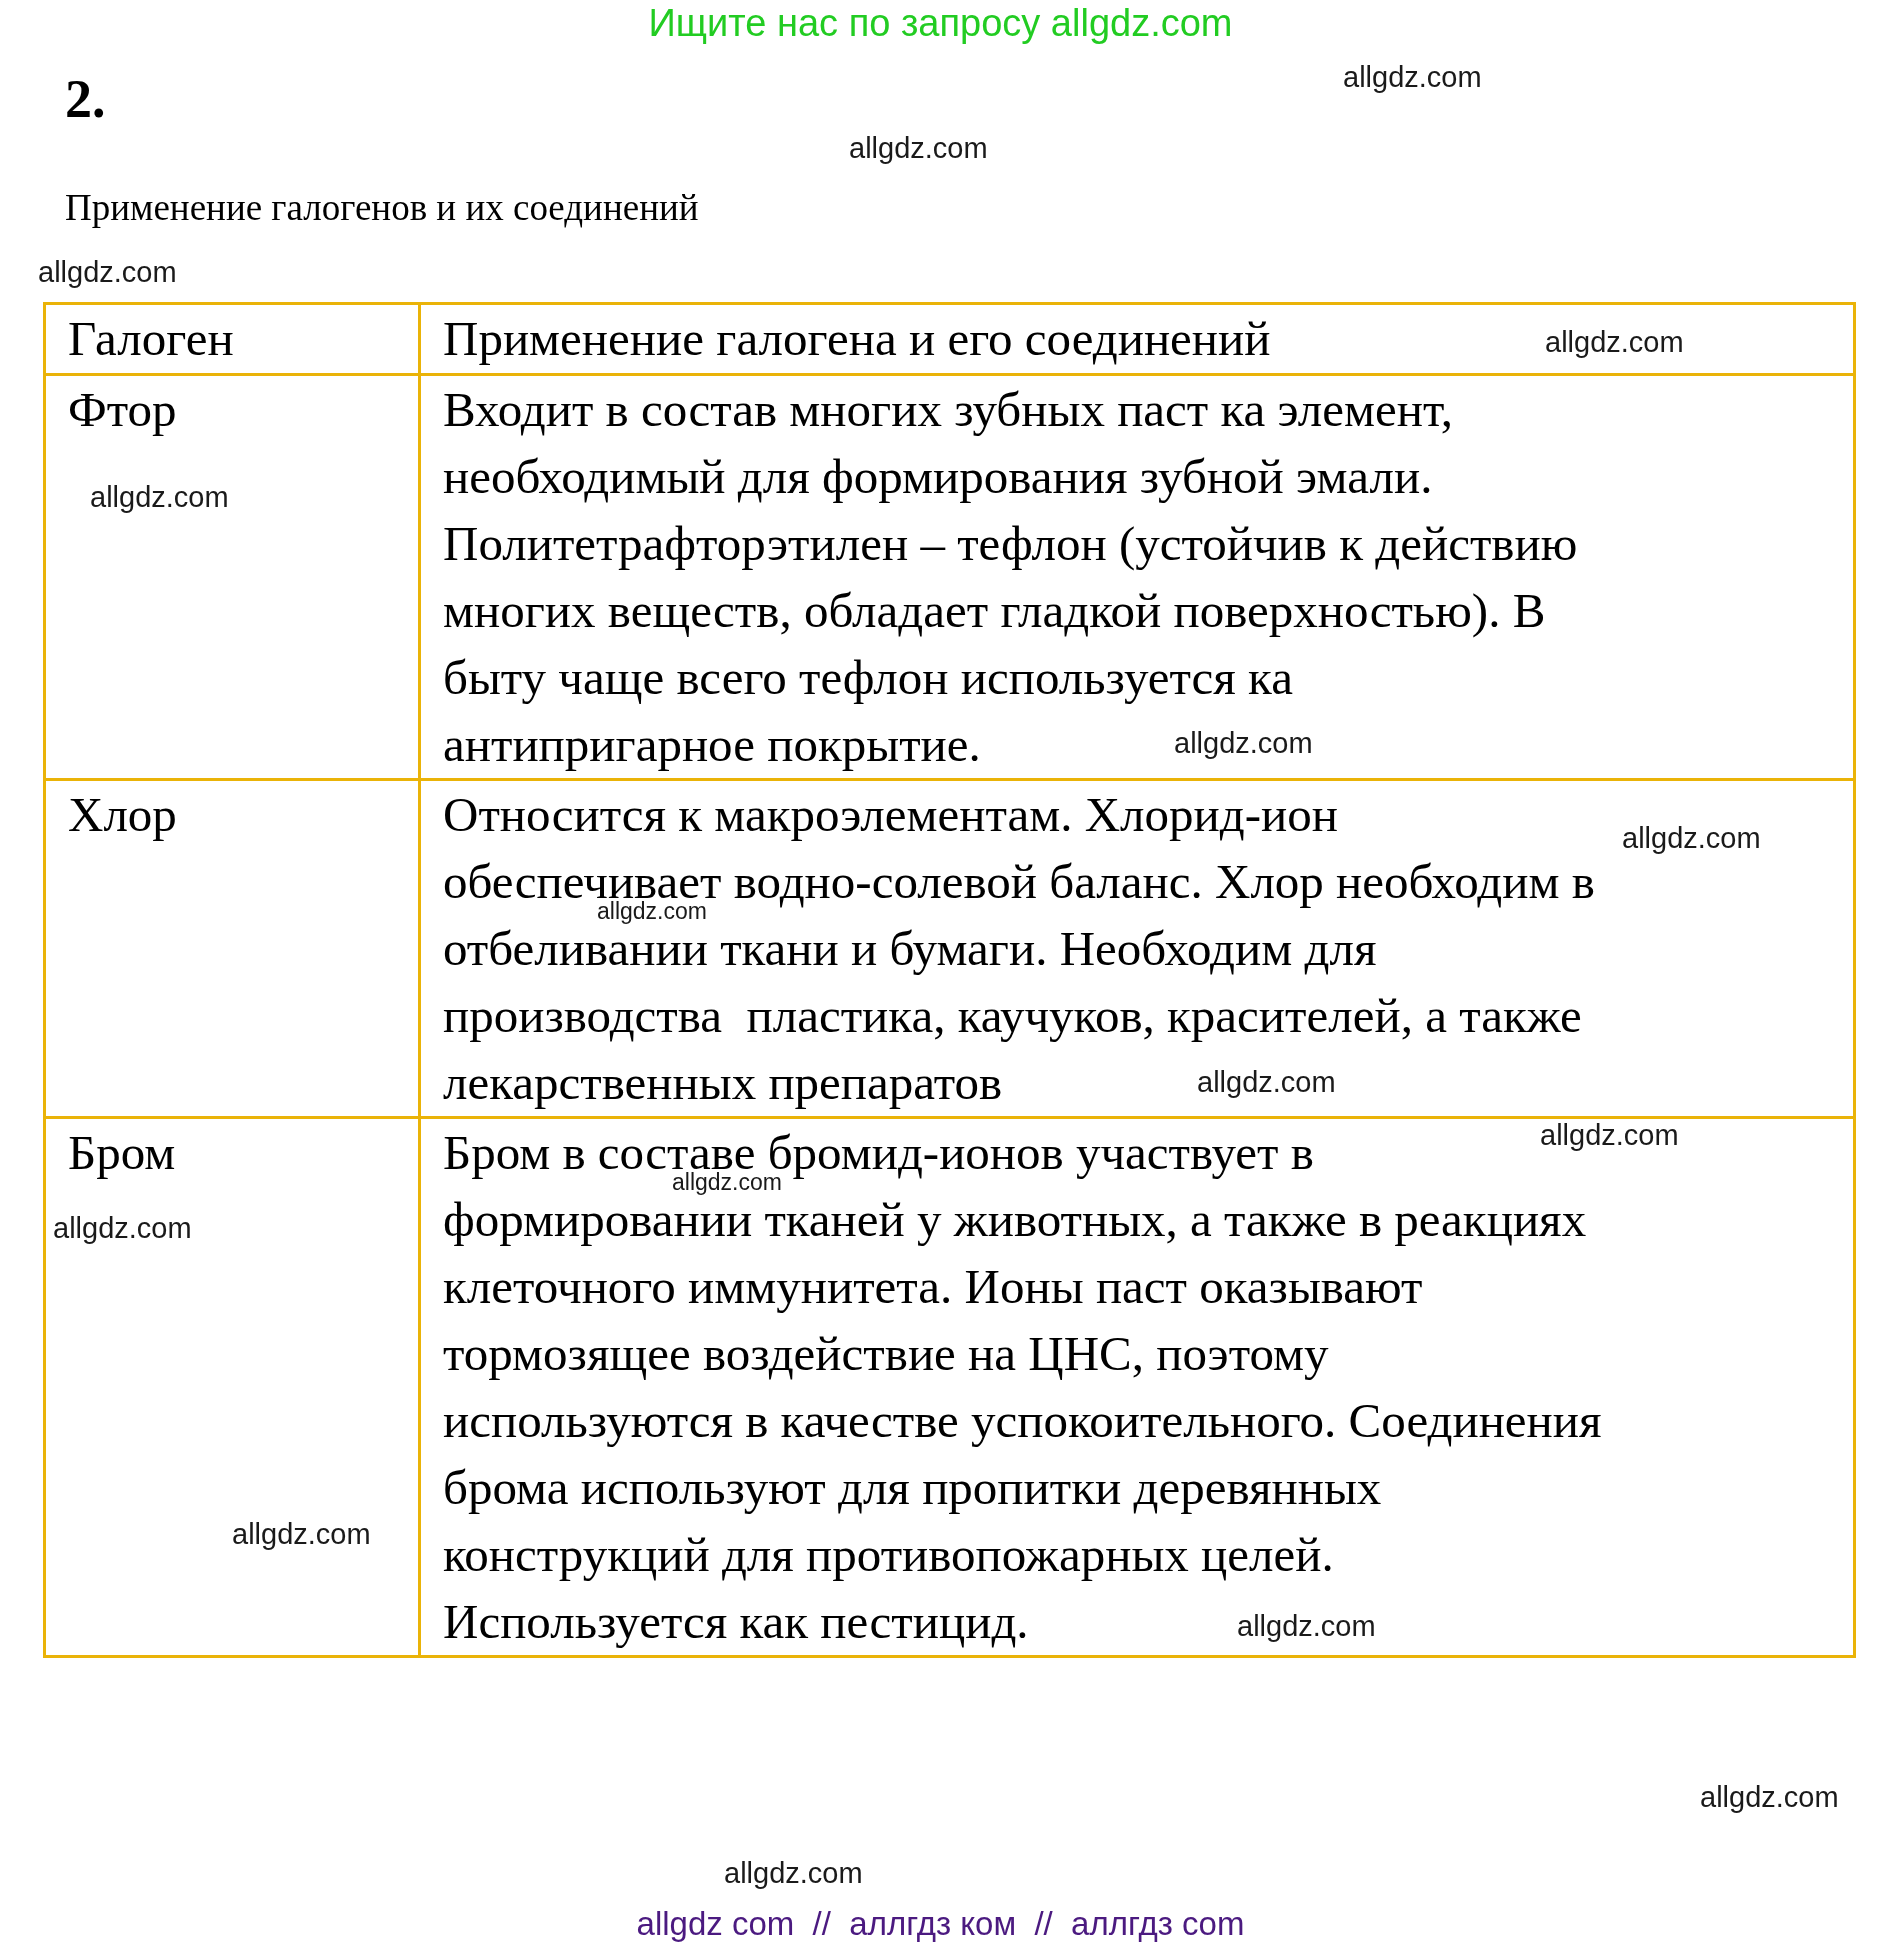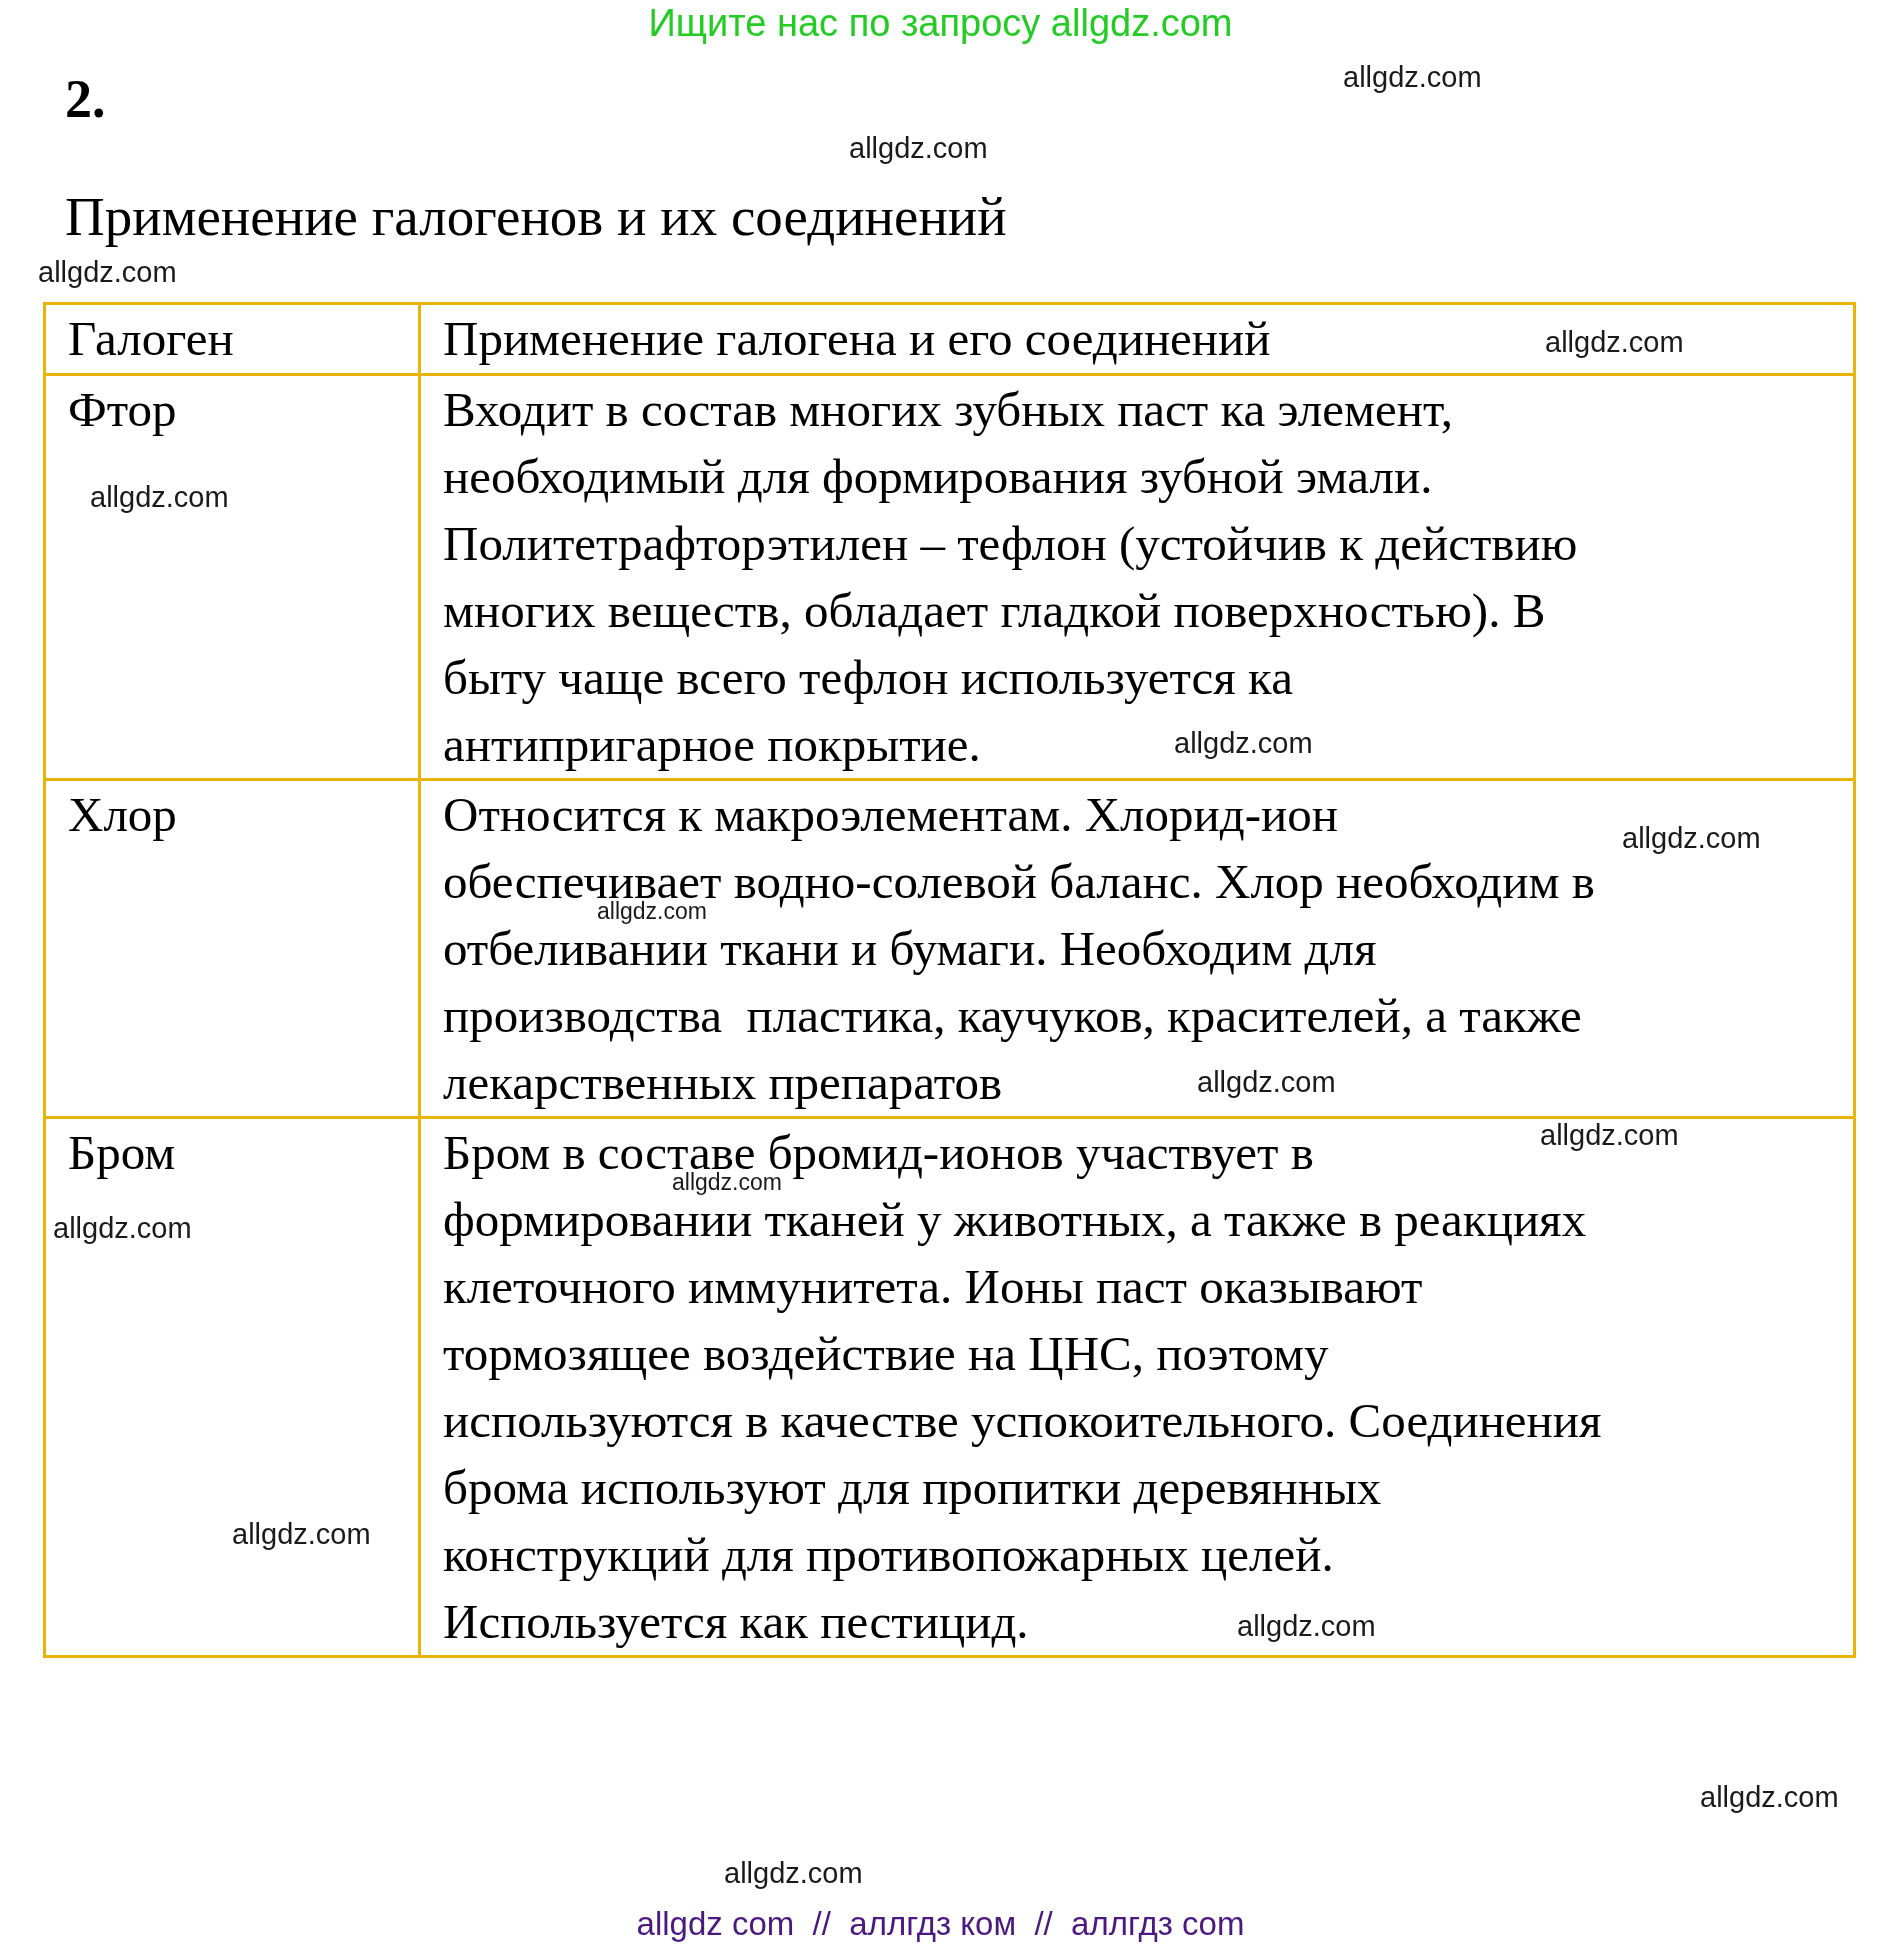--- a/index.html
+++ b/index.html
@@ -24,21 +24,21 @@
     font-size: 33px; line-height: 1; white-space: nowrap;
   }
   .task-number {
     position: absolute; left: 65px; top: 72px;
     font-family: "Liberation Serif", "DejaVu Serif", serif;
     font-weight: bold; font-size: 54px; line-height: 1; color: #000;
   }
   .doc-title {
     position: absolute; left: 65px; top: 189px;
     font-family: "Liberation Serif", "DejaVu Serif", serif;
-    font-size: 55px; line-height: 1; color: #000; white-space: nowrap;
+    font-size: 37px; line-height: 1; color: #000; white-space: nowrap;
   }
   table.halogens {
     position: absolute; left: 43px; top: 302px;
     width: 1810px;
     border-collapse: collapse;
     font-family: "Liberation Serif", "DejaVu Serif", serif;
     color: #000;
     table-layout: fixed;
   }
   table.halogens td, table.halogens th {

